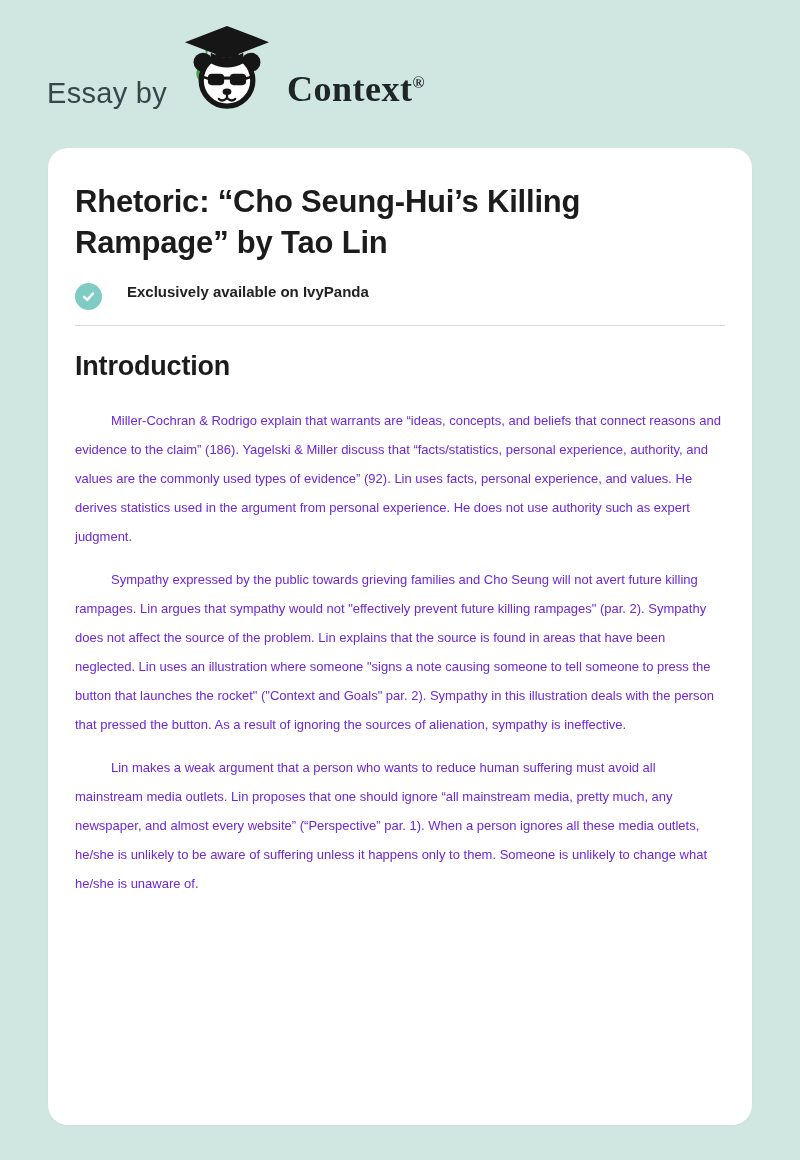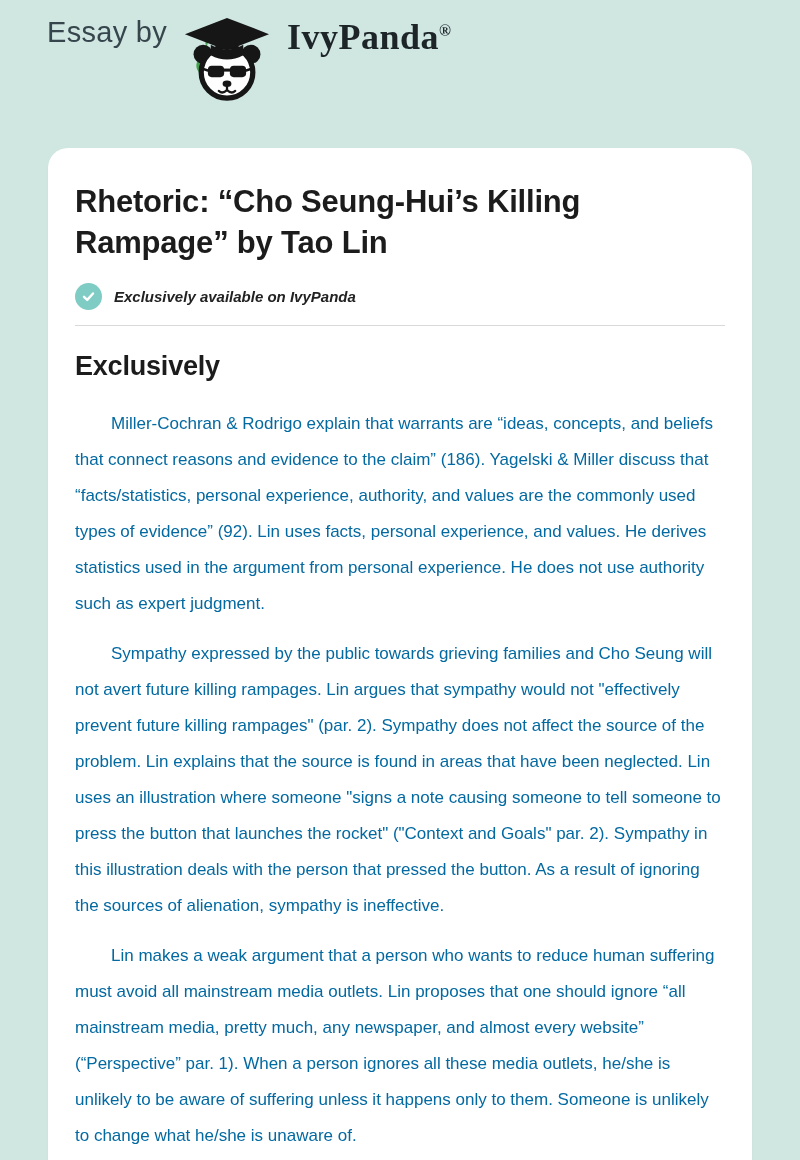--- a/index.html
+++ b/index.html
@@ -8,23 +8,23 @@
     width: 800px;
     min-height: 1160px;
     background: #cfe6e1;
     font-family: "Liberation Sans", sans-serif;
     -webkit-font-smoothing: antialiased;
   }
 
   
   .site-header {
     height: 110px;
-    padding: 16px 0 0 47px;
+    padding: 24px 0 0 47px;
     display: flex;
-    align-items: flex-start;
+    align-items: flex-end;
     gap: 10px;
   }
   .essay-by {
     font-size: 29px;
     color: #37464c;
     letter-spacing: 0.3px;
   }
   .logo { display: inline-block; margin: 0 2px; }
   .logo svg { display: block; }
   .brand {
@@ -54,24 +54,22 @@
   .title {
     margin: 0 0 20px;
     font-size: 31px;
     line-height: 41px;
     font-weight: 700;
     color: #1c1c1c;
     letter-spacing: -0.2px;
   }
   .badge {
     display: flex;
-    align-items: center;
-    gap: 12px;
+    gap: 25px;
     margin: 0 0 15px;
-    font-style: italic;
   }
   .badge-icon {
     width: 27px;
     height: 27px;
     border-radius: 50%;
     background: #7fccc5;
     display: inline-flex;
     align-items: center;
     justify-content: center;
     flex: 0 0 auto;
@@ -88,23 +86,23 @@
   }
   .section h2 {
     margin: 25px 0 24px;
     font-size: 27px;
     font-weight: 700;
     color: #1c1c1c;
     letter-spacing: -0.2px;
   }
   .section p {
     margin: 0 0 14px;
-    font-size: 17px;
-    line-height: 36px;
-    color: #0369a1;
+    font-size: 13px;
+    line-height: 29px;
+    color: #6d28d9;
     text-indent: 36px;
   }
 </style>
 </head>
 <body>
 
 <header class="site-header">
   <span class="essay-by">Essay by</span>
   <span class="logo">
     <svg width="96" height="86" viewBox="0 0 100 90" xmlns="http://www.w3.org/2000/svg">
@@ -124,39 +122,39 @@
 
       <rect x="30" y="52" width="17" height="12" rx="4" fill="#161616"></rect>
       <rect x="53" y="52" width="17" height="12" rx="4" fill="#161616"></rect>
       <rect x="45" y="55" width="10" height="3.2" fill="#161616"></rect>
       <path d="M30,57 L24,55 M70,57 L76,55" stroke="#161616" stroke-width="2.6" stroke-linecap="round"></path>
 
       <ellipse cx="50" cy="71" rx="4.6" ry="3.4" fill="#161616"></ellipse>
       <path d="M50,74 l0,3.4 M50,77.4 q-4.5,4.6 -8.6,1 M50,77.4 q4.5,4.6 8.6,1" fill="none" stroke="#161616" stroke-width="2.4" stroke-linecap="round"></path>
     </svg>
   </span>
-  <span class="brand"><span>IvyPanda</span><sup>®</sup></span>
+  <span class="brand"><span>Context</span><sup>®</sup></span>
 </header>
 
 <main class="card">
   <h1 class="title">Rhetoric: “Cho Seung-Hui’s Killing Rampage” by Tao Lin</h1>
 
   <div class="badge">
     <span class="badge-icon">
       <svg width="15" height="15" viewBox="0 0 20 20" xmlns="http://www.w3.org/2000/svg">
         <polyline points="4,10.5 8.3,14.5 16,6" fill="none" stroke="#ffffff" stroke-width="3.2" stroke-linecap="round" stroke-linejoin="round"></polyline>
       </svg>
     </span>
     <span class="badge-label">Exclusively available on IvyPanda</span>
   </div>
 
   <hr class="divider">
 
   <section class="section">
-    <h2>Exclusively</h2>
+    <h2>Introduction</h2>
     <p>Miller-Cochran &amp; Rodrigo explain that warrants are “ideas, concepts, and beliefs that connect reasons and evidence to the claim” (186). Yagelski &amp; Miller discuss that “facts/statistics, personal experience, authority, and values are the commonly used types of evidence” (92). Lin uses facts, personal experience, and values. He derives statistics used in the argument from personal experience. He does not use authority such as expert judgment.</p>
   </section>
 
   <section class="section">
     <p>Sympathy expressed by the public towards grieving families and Cho Seung will not avert future killing rampages. Lin argues that sympathy would not "effectively prevent future killing rampages" (par. 2). Sympathy does not affect the source of the problem. Lin explains that the source is found in areas that have been neglected. Lin uses an illustration where someone "signs a note causing someone to tell someone to press the button that launches the rocket" ("Context and Goals" par. 2). Sympathy in this illustration deals with the person that pressed the button. As a result of ignoring the sources of alienation, sympathy is ineffective.</p>
   </section>
 
   <section class="section">
     <p>Lin makes a weak argument that a person who wants to reduce human suffering must avoid all mainstream media outlets. Lin proposes that one should ignore “all mainstream media, pretty much, any newspaper, and almost every website” (“Perspective” par. 1). When a person ignores all these media outlets, he/she is unlikely to be aware of suffering unless it happens only to them. Someone is unlikely to change what he/she is unaware of.</p>
   </section>

